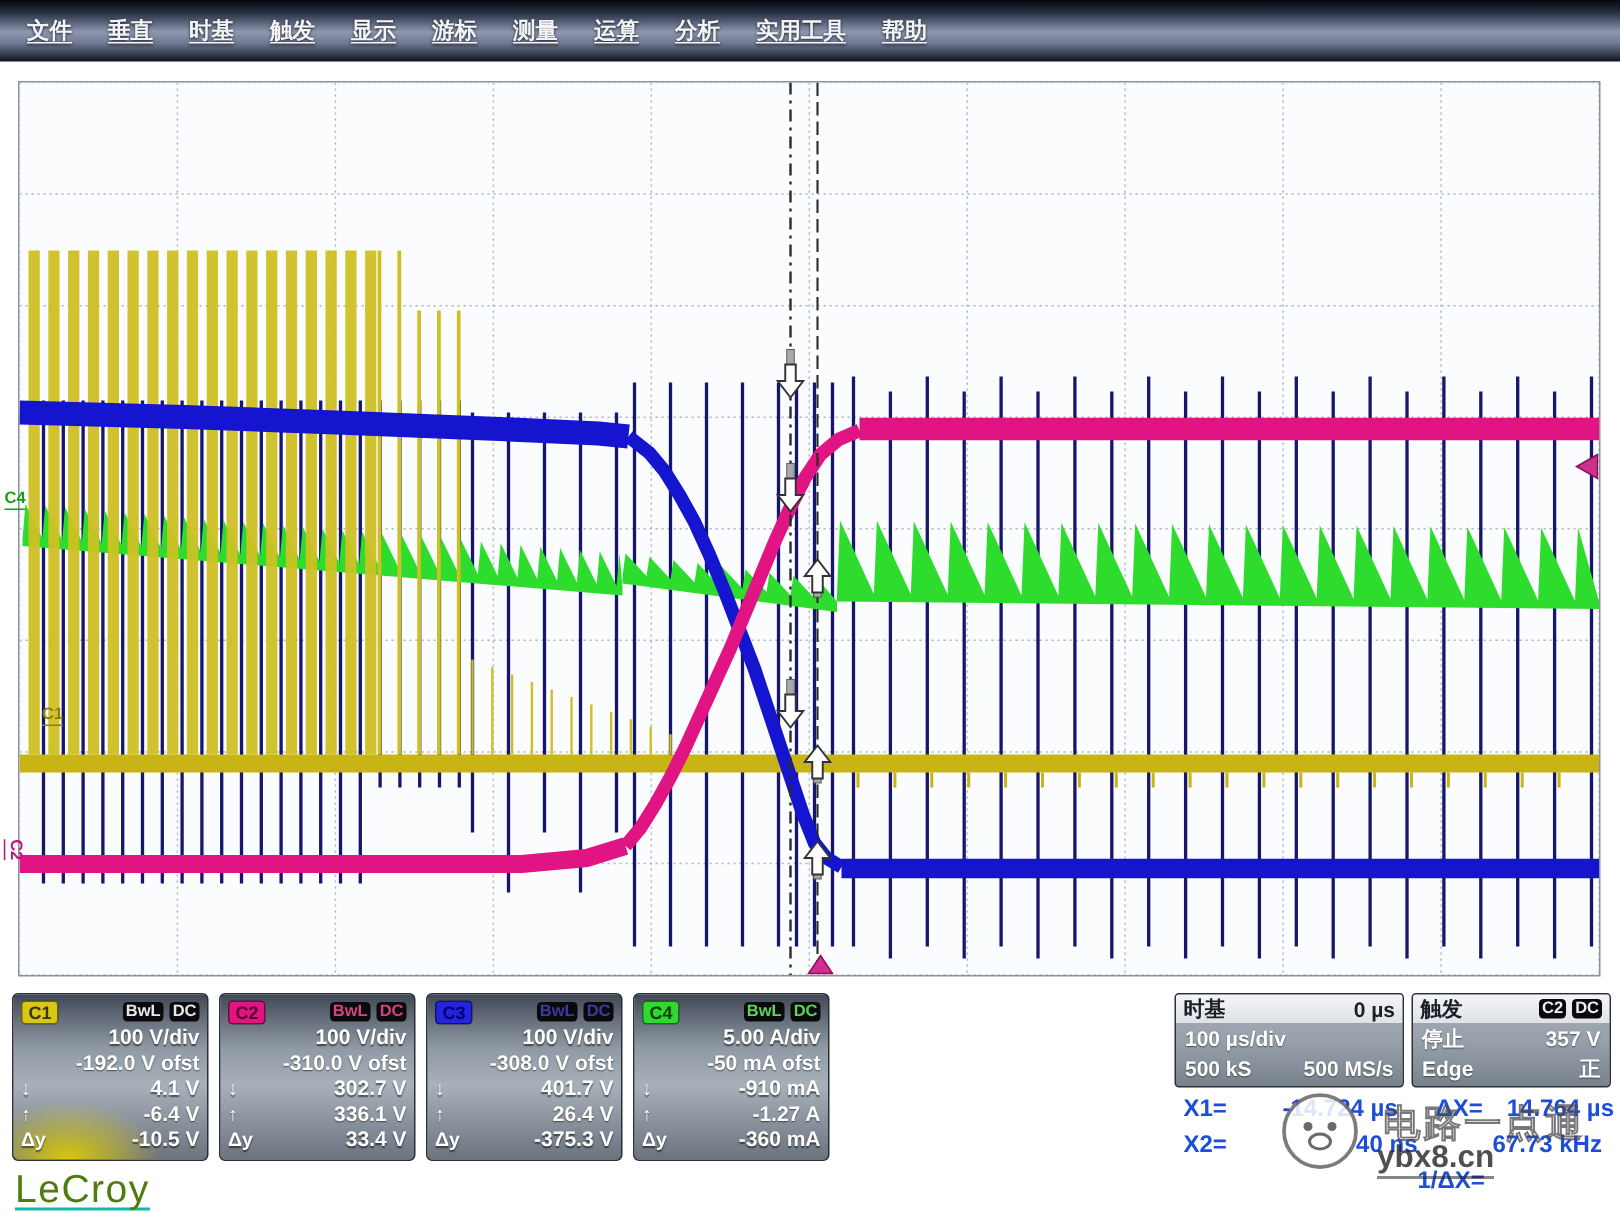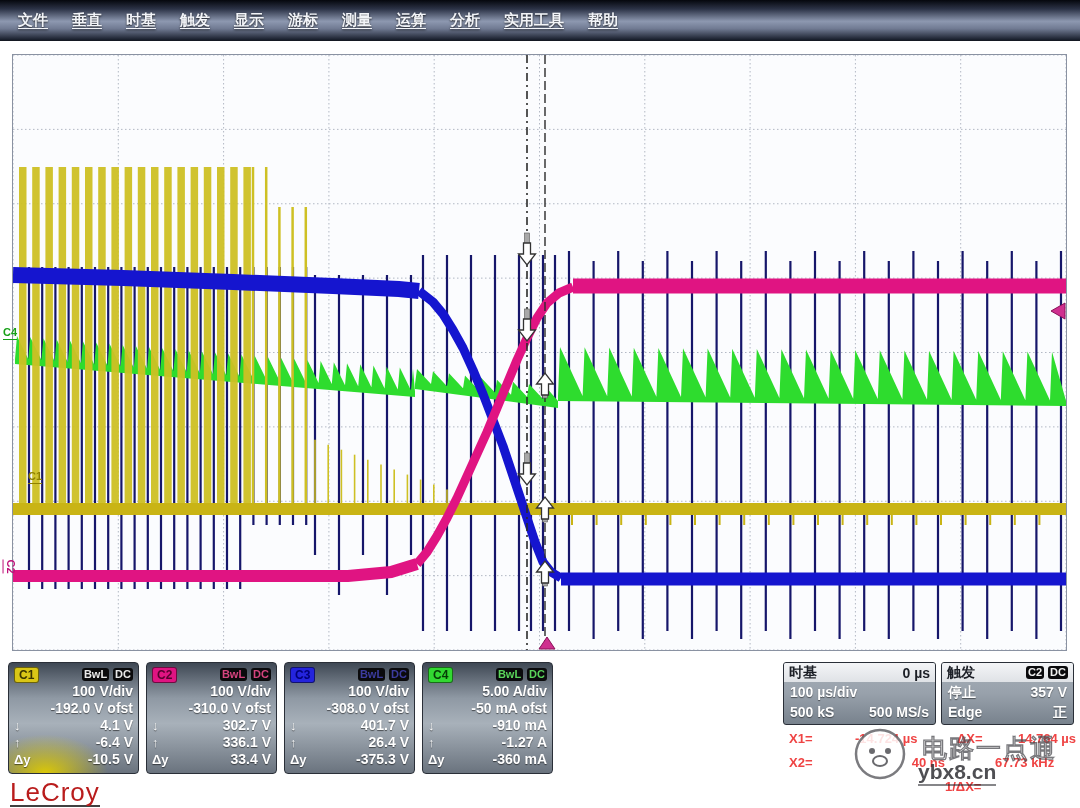--- a/index.html
+++ b/index.html
@@ -37,31 +37,31 @@
   .infobox{position:absolute;top:662px;height:63px;border-radius:3px;border:1px solid #2a2f38;
     background:linear-gradient(180deg,#a7b0b9 0%,#98a1ab 50%,#78828d 100%);
     box-sizing:border-box;color:#fff;font-weight:bold;font-size:14px;
     text-shadow:0 1px 1px rgba(0,0,0,.5);overflow:hidden;}
   .infobox .head{height:19px;background:linear-gradient(180deg,#f4f5f7,#dfe2e6);color:#1c1f26;
     display:flex;align-items:center;padding:0 5px;text-shadow:none;font-size:14px;}
   .infobox .head .ch-spacer{flex:1;}
   .infobox .row{display:flex;justify-content:space-between;padding:0 6px;height:20px;line-height:20px;}
   .infobox .row.right{justify-content:flex-start;}
   
-  .readout{position:absolute;color:#ef4444;font-size:13px;font-weight:bold;white-space:pre;}
+  .readout{position:absolute;color:#1d4ed8;font-size:16px;font-weight:bold;white-space:pre;}
   
   #watermark{position:absolute;left:852px;top:720px;width:228px;height:72px;z-index:5;pointer-events:none;}
   #wm-face{position:absolute;left:0;top:6px;}
   #wm-line1{position:absolute;left:58px;top:12px;font-size:25px;font-weight:normal;letter-spacing:2px;
     color:transparent;padding-left:12px;-webkit-text-stroke:1.3px rgba(75,75,80,.75);}
   #wm-line2{position:absolute;left:66px;top:40px;font-size:21px;font-weight:bold;color:rgba(35,35,40,.8);
     border-bottom:2px solid rgba(35,35,40,.55);}
   
-  #brand{position:absolute;left:10px;top:779px;font-size:26px;color:#b91c1c;letter-spacing:1px;
-    border-bottom:2px solid #404040;padding-bottom:0px;line-height:26px;}
+  #brand{position:absolute;left:10px;top:779px;font-size:26px;color:#4d7c0f;letter-spacing:1px;
+    border-bottom:2px solid #14b8a6;padding-bottom:0px;line-height:26px;}
 </style>
 </head>
 <body>
 
 <div id="app">
   <div id="menubar">
       <span class="menu-item">文件</span>
       <span class="menu-item">垂直</span>
       <span class="menu-item">时基</span>
       <span class="menu-item">触发</span>

